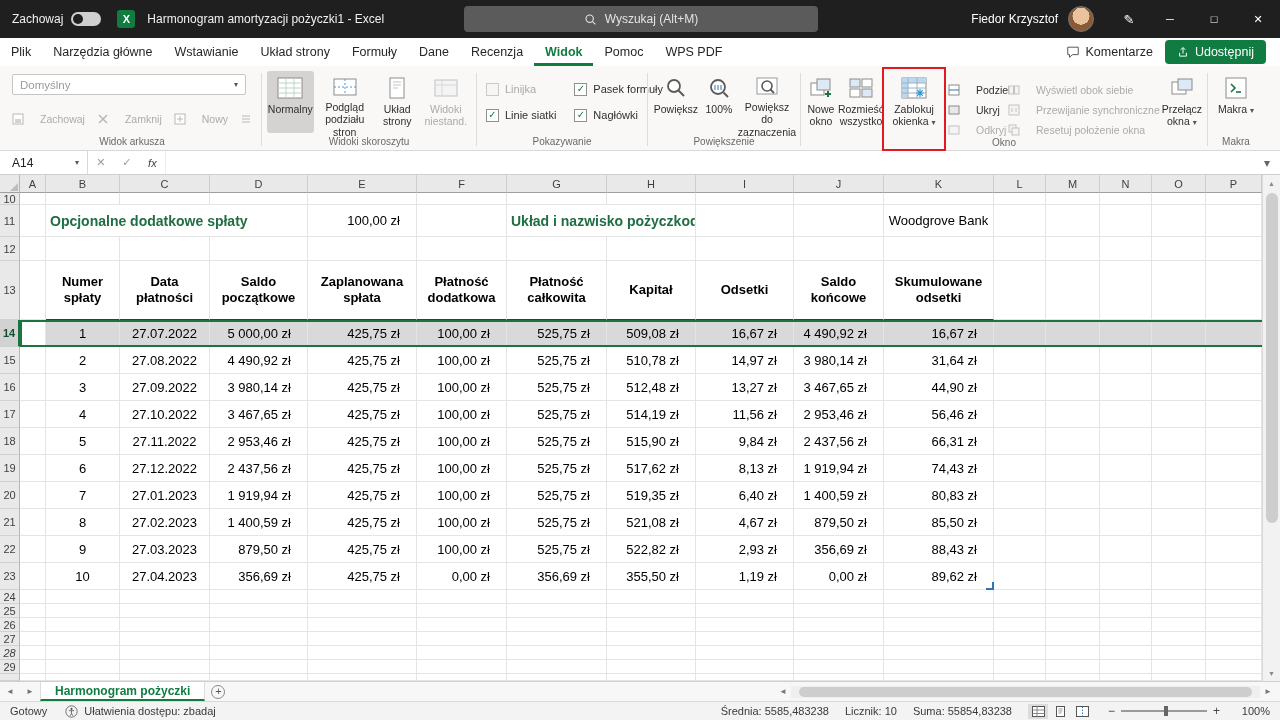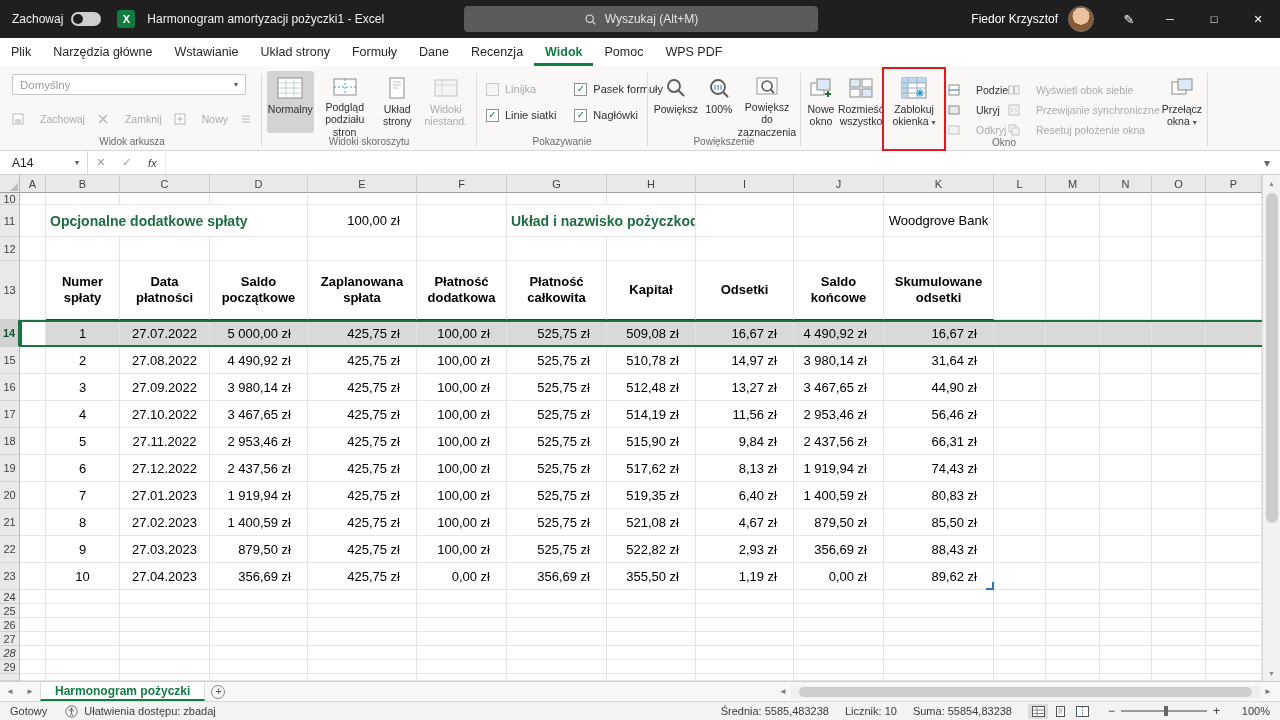--- a/index.html
+++ b/index.html
@@ -148,20 +148,39 @@
     <span class="rtab">Plik</span>
     <span class="rtab">Narzędzia główne</span>
     <span class="rtab">Wstawianie</span>
     <span class="rtab">Układ strony</span>
     <span class="rtab">Formuły</span>
     <span class="rtab">Dane</span>
     <span class="rtab">Recenzja</span>
     <span class="rtab active">Widok</span>
     <span class="rtab">Pomoc</span>
     <span class="rtab">WPS PDF</span>
+    <div class="tabrow-right">
+      <span class="comments">
+        <span style="display:flex">
+            <svg width="14" height="14" viewBox="0 0 16 16">
+              <path d="M2 2.5h12v8.5H7.5l-3.5 3v-3H2z" fill="none" stroke="#444"></path>
+            </svg>
+          </span>
+        <span>Komentarze</span>
+      </span>
+      <span class="share">
+        <span style="display:flex">
+            <svg width="12" height="12" viewBox="0 0 16 16">
+              <path d="M8 10V2.5M5 5l3-3 3 3" stroke="#fff" fill="none" stroke-width="1.3"></path>
+              <path d="M3.5 9v4.5h9V9" stroke="#fff" fill="none" stroke-width="1.3"></path>
+            </svg>
+          </span>
+        <span>Udostępnij</span>
+      </span>
+    </div>
   </div>
 
   <div class="ribbon">
 
     <div class="rgroup" style="width:252px">
       <div class="rg-body" style="flex-direction:column;align-items:stretch;padding:0 6px">
         <div class="sv-drop">
           <span>Domyślny</span>
           <span class="chev">▾</span>
         </div>
@@ -420,20 +439,35 @@
                 <rect x="9" y="3" width="14" height="11" fill="#dce9f7" stroke="#8c8c8c"></rect>
               </svg>
             </span>
           <span class="lbl"><span>Przełącz okna</span> <span class="chev">▾</span></span>
         </div>
       </div>
       <div class="rg-label">Okno</div>
     </div>
     <div class="rdiv"></div>
 
+    <div class="rgroup" style="width:50px">
+      <div class="rg-body" style="justify-content:center">
+        <div class="bbtn" style="width:46px">
+          <span class="ric">
+              <svg width="26" height="24" viewBox="0 0 26 24">
+                <rect x="3" y="2" width="20" height="20" fill="#fff" stroke="#8c8c8c"></rect>
+                <path d="M8 8l4 4-4 4" stroke="#1a7340" fill="none" stroke-width="1.6"></path>
+                <path d="M13 16h5" stroke="#1a7340" stroke-width="1.6"></path>
+              </svg>
+            </span>
+          <span class="lbl"><span>Makra</span> <span class="chev">▾</span></span>
+        </div>
+      </div>
+      <div class="rg-label">Makra</div>
+    </div>
   </div>
 
   <div class="fbar">
     <div class="namebox">
       <span>A14</span>
       <span class="chev">▾</span>
     </div>
     <div class="fx-cluster">
       <span>✕</span>
       <span>✓</span>

